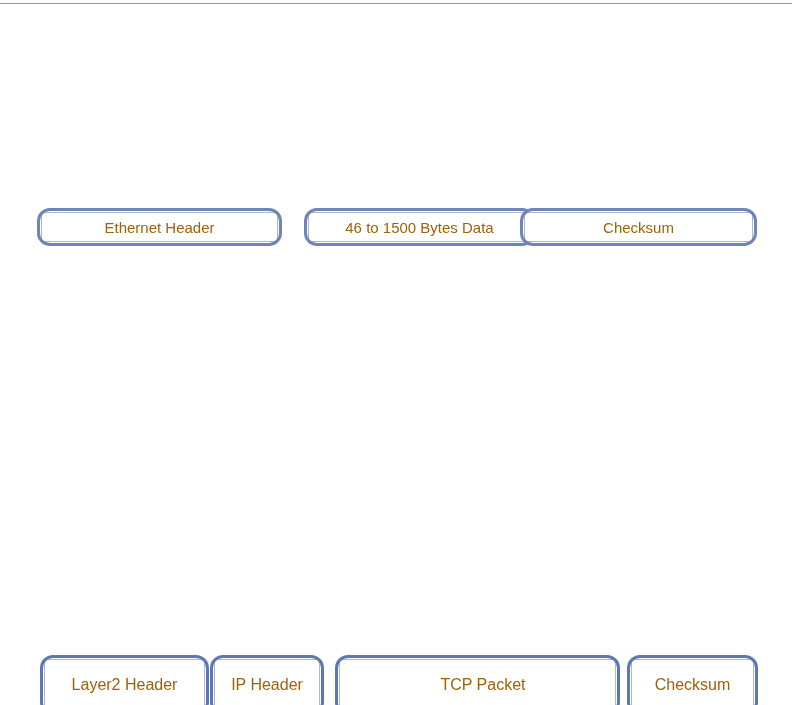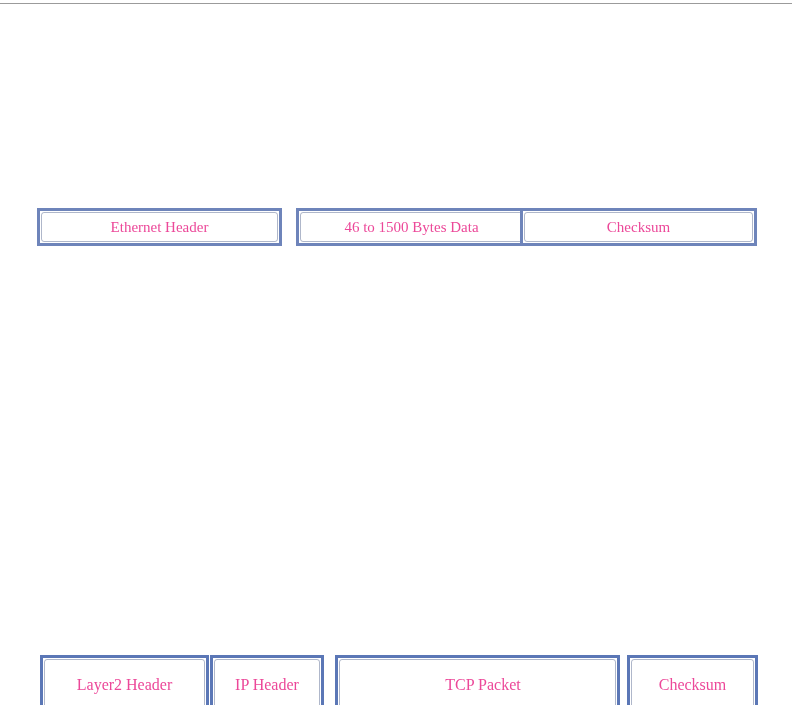--- a/index.html
+++ b/index.html
@@ -20,26 +20,25 @@
     top: 3px;
     left: 0;
     width: 792px;
     height: 1px;
     background: #9b9b9b;
   }
   .pbox {
     position: absolute;
     box-sizing: border-box;
     background: #ffffff;
-    border-radius: 0;
+    border-radius: 13px;
     display: flex;
     align-items: center;
     justify-content: center;
-    color: #ec4899;
-    font-family: Liberation Serif, serif;
+    color: #a16207;
   }
   
   .pbox::after {
     content: "";
     position: absolute;
     inset: 1px;
     border: 1px solid rgba(110, 124, 158, 0.55);
     border-radius: 3px;
     pointer-events: none;
   }
@@ -49,21 +48,21 @@
     border: 3px solid #6e84ba;
     font-size: 15px;
   }
   .row2 {
     top: 655px;
     height: 60px;
     border: 3px solid #5b77b6;
     font-size: 16px;
   }
   .r1b1 { left: 37px;  width: 245px; }
-  .r1b2 { left: 296px; width: 231px; }
+  .r1b2 { left: 304px; width: 231px; }
   .r1b3 { left: 520px; width: 237px; }
   .r2b1 { left: 40px;  width: 169px; }
   .r2b2 { left: 210px; width: 114px; }
   .r2b3 { left: 335px; width: 285px; justify-content: center; padding-left: 11px; }
   .r2b4 { left: 627px; width: 131px; }
   .box-label {
     position: relative;
     white-space: nowrap;
   }
 </style>

